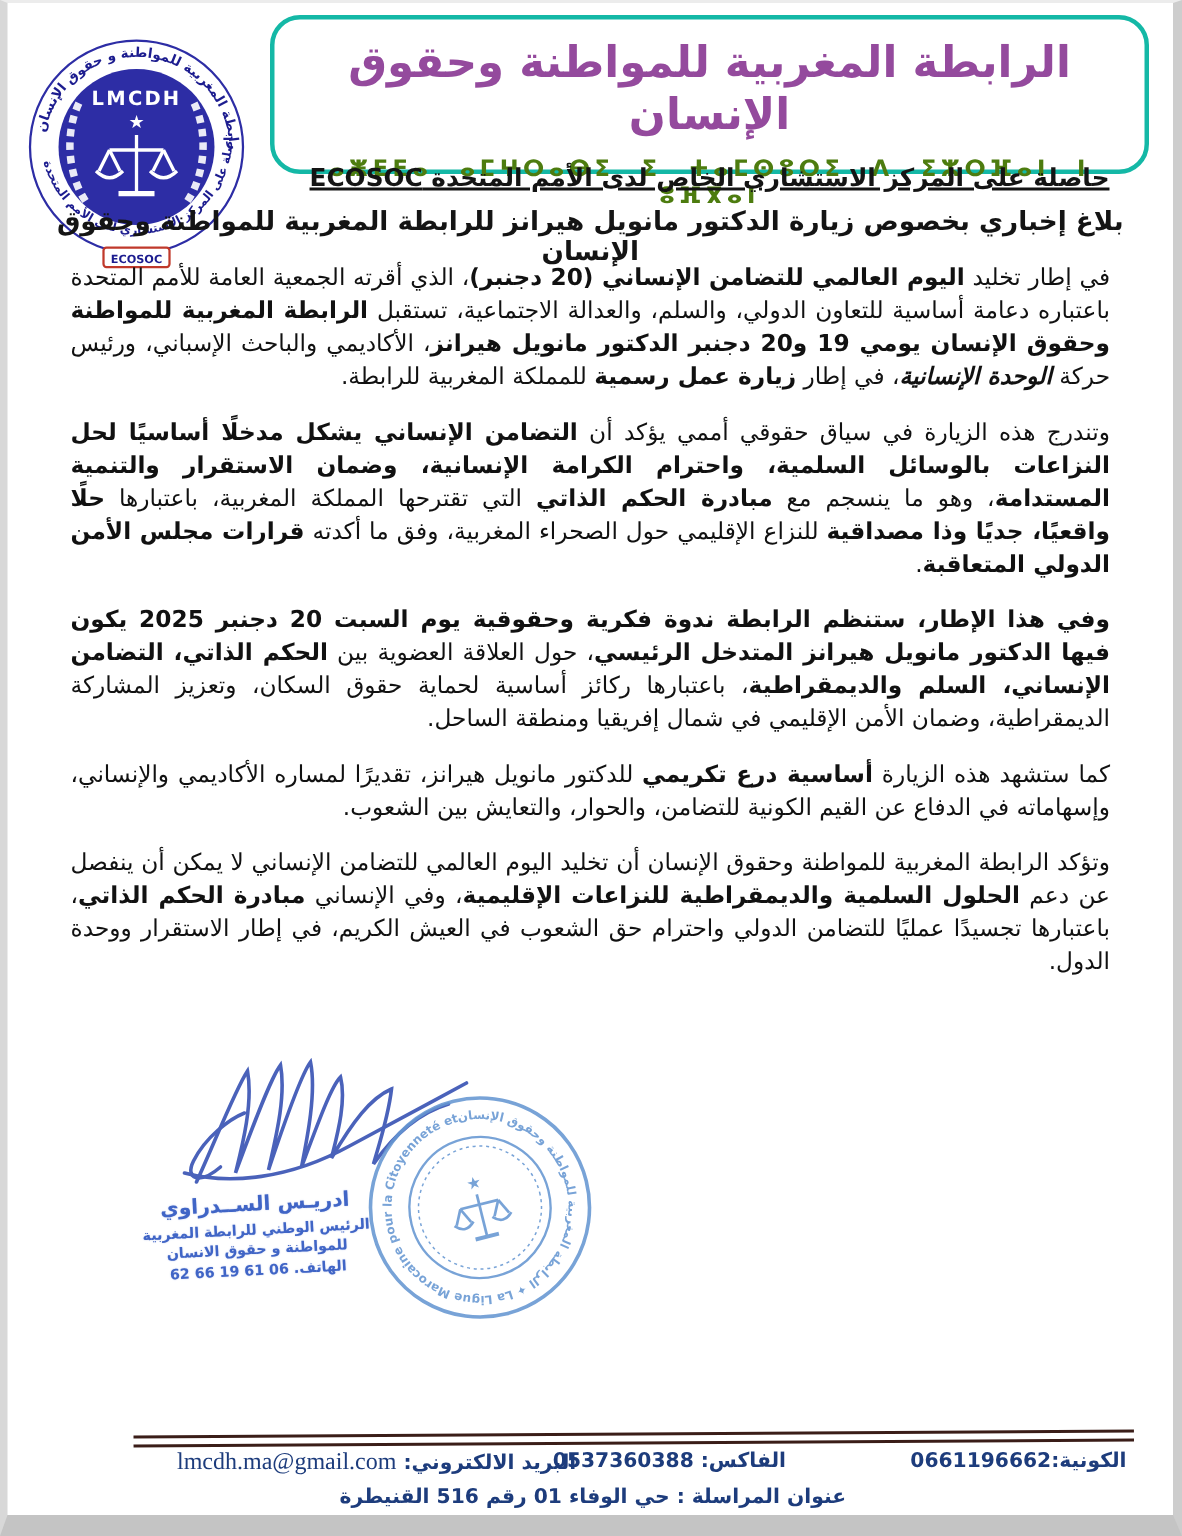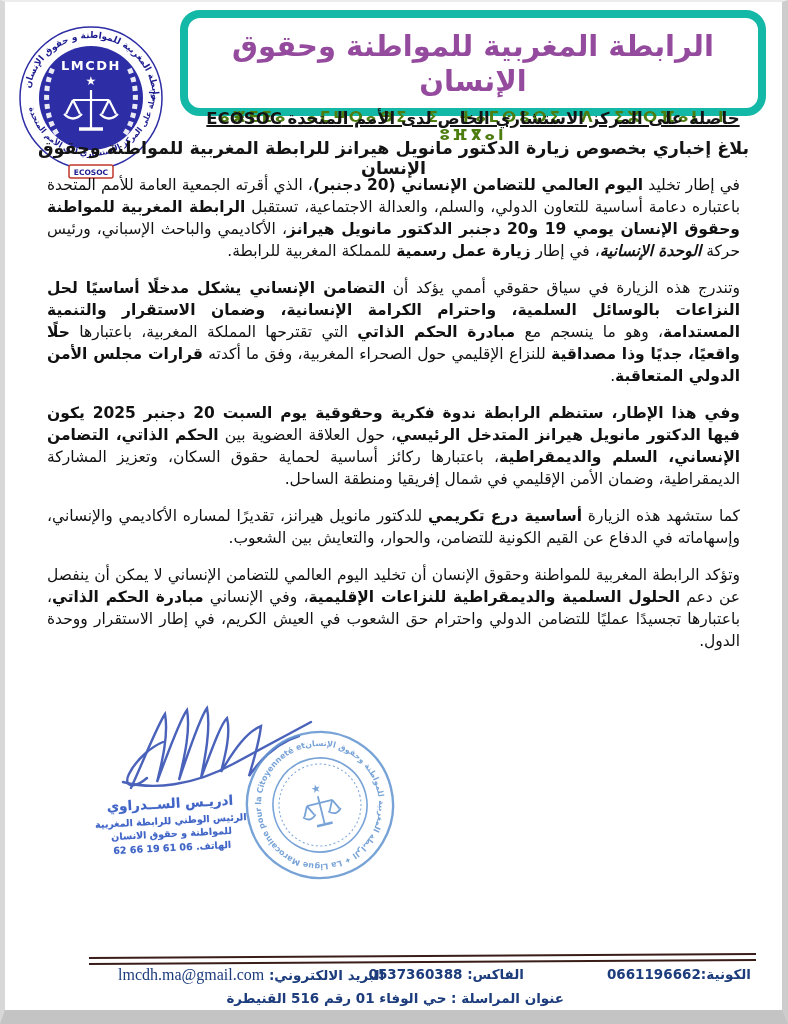--- a/index.html
+++ b/index.html
@@ -6,21 +6,21 @@
   .photo{
     position:relative;width:788px;height:1024px;background:#ffffff;
     box-sizing:border-box;overflow:hidden;
     border-left:5px solid #d8d8d8;border-right:6px solid #cdcdcd;
     border-bottom:14px solid #c4c4c4;border-top:2px solid #ececec;
     font-family:"DejaVu Sans","Liberation Sans",sans-serif;color:#141414;
   }
   
   .title-box{
     position:absolute;left:175px;top:8px;width:586px;height:106px;
-    border:8px solid #14b8a6;border-radius:20px;text-align:center;box-sizing:border-box;
+    border:3px solid #14b8a6;border-radius:20px;text-align:center;box-sizing:border-box;
   }
   .org-name{margin-top:11px;font-size:29px;font-weight:bold;color:#944a9d;direction:rtl;line-height:1.2;}
   .tifinagh{margin-top:9px;font-size:15px;font-weight:bold;color:#4d7c0f;
     letter-spacing:3px;word-spacing:10px;font-family:"DejaVu Sans",sans-serif;}
   .accred{
     position:absolute;left:175px;top:107px;width:586px;text-align:center;z-index:3;
     font-size:16.5px;font-weight:bold;direction:rtl;
     text-decoration:underline;text-decoration-thickness:1.5px;
   }
   .subject{

